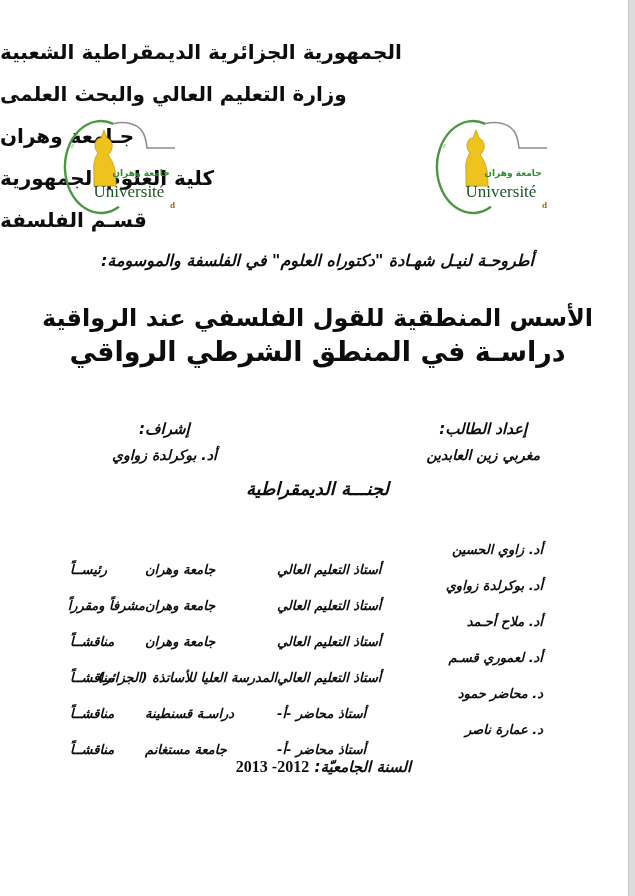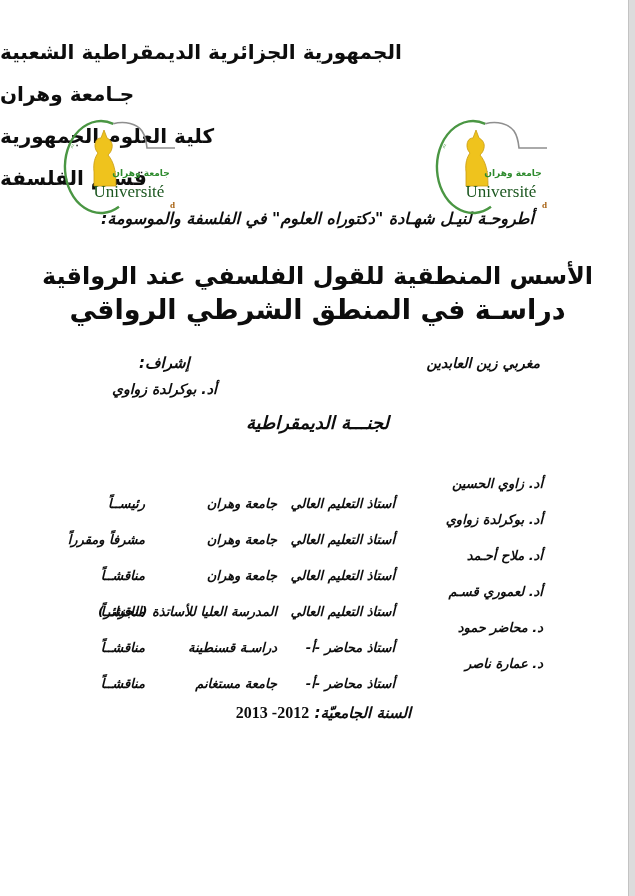--- a/index.html
+++ b/index.html
@@ -23,41 +23,42 @@
   .logo svg{width:118px;height:108px;display:block;}
   .logo text{font-family:"Liberation Serif",serif;}
   .logo .ar-name{font-family:"DejaVu Sans",sans-serif;}
   
   .intro{margin-top:4px;text-align:center;font-size:16px;font-weight:600;font-style:italic;line-height:30px;}
   .title{margin-top:24px;text-align:center;font-size:24px;font-weight:bold;line-height:36px;}
   .subtitle{text-align:center;font-size:27px;font-weight:bold;line-height:32px;}
   
   .people{display:flex;justify-content:space-between;padding:0 95px 0 112px;margin-top:24px;}
   .pcol{text-align:center;}
-  .plabel{font-size:15px;font-weight:bold;font-style:italic;line-height:26px;}
+  .plabel{font-size:15px;font-weight:bold;font-style:italic;line-height:26px;margin-top:24px;}
   .pname{font-size:14px;font-weight:bold;font-style:italic;line-height:26px;}
   .committee-heading{margin-top:8px;text-align:center;font-size:18px;font-weight:bold;font-style:italic;line-height:26px;}
   
   .jury{margin-top:20px;padding:0 92px 0 70px;}
   .jrow{display:grid;grid-template-columns:148px 118px 132px 1fr;height:36px;align-items:center;}
   .jcell{font-size:13px;font-weight:bold;font-style:italic;white-space:nowrap;}
   .jcell.name{text-align:right;font-style:italic;}
-  .jcell.rank,.jcell.univ,.jcell.role{text-align:right;margin-top:40px;}
+  .jcell.rank,.jcell.univ,.jcell.role{text-align:left;margin-top:40px;}
   
-  .year{margin-top:32px;text-align:center;font-size:15px;font-weight:bold;padding-left:12px;}
+  .year{margin-top:20px;text-align:center;font-size:15px;font-weight:bold;padding-left:12px;}
   .year .ylabel{font-style:italic;}
   .year .yvalue{font-style:normal;font-family:"Liberation Serif",serif;font-size:16px;}
 </style>
 </head>
 <body>
 
 <div class="page">
 
   <div class="header">
     <div class="hline">الجمهورية الجزائرية الديمقراطية الشعبية</div>
+    <div class="hline">وزارة التعليم العالي والبحث العلمى</div>
     <div class="hline">جـامعة وهران</div>
     <div class="hline">كلية العلوم الجمهورية</div>
     <div class="hline">قسـم الفلسفة</div>
   </div>
 
   <div class="logo left">
     <svg viewBox="0 0 118 108">
       <defs>
         <path id="arcpath-l" d="M 15 36 A 32 42 0 0 1 53 12" fill="none"></path>
       </defs>
@@ -85,20 +86,21 @@
       <text x="113" y="94" text-anchor="end" font-size="9" font-weight="bold" fill="#a6600f">d'Oran</text>
     </svg>
   </div>
 
   <div class="intro">أطروحـة لنيـل شهـادة "دكتوراه العلوم" في الفلسفة والموسومة:</div>
   <div class="title">الأسس المنطقية للقول الفلسفي عند الرواقية</div>
   <div class="subtitle">دراسـة في المنطق الشرطي الرواقي</div>
 
   <div class="people">
     <div class="pcol">
+      <div class="plabel">إعداد الطالب:</div>
       <div class="pname">مغربي زين العابدين</div>
     </div>
     <div class="pcol">
       <div class="plabel">إشراف:</div>
       <div class="pname">أد. بوكرلدة زواوي</div>
     </div>
   </div>
 
   <div class="committee-heading">لجنـــة الديمقراطية</div>
 

